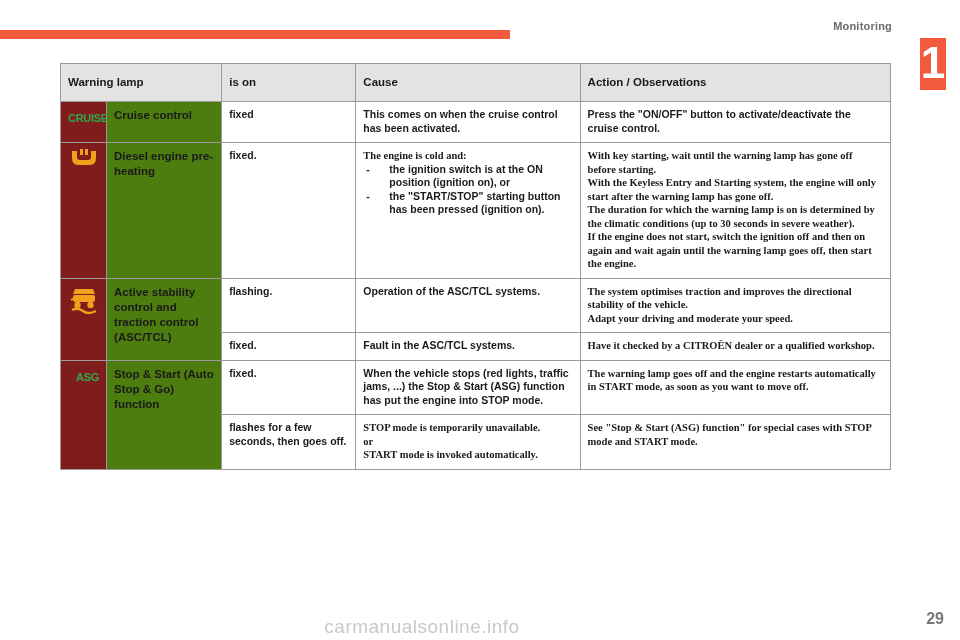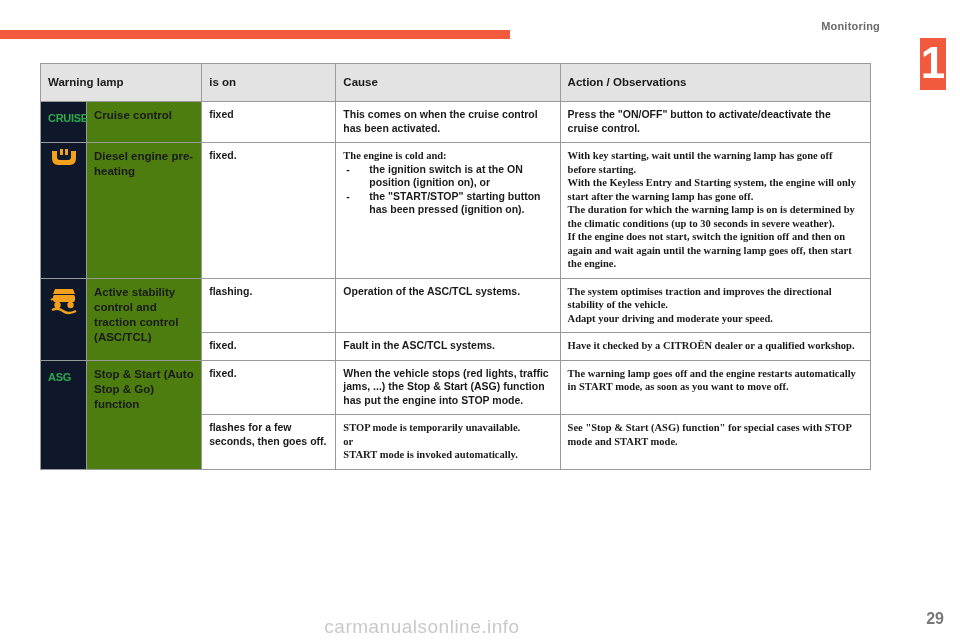--- a/index.html
+++ b/index.html
@@ -20,21 +20,21 @@
   .top-rule {
     position: absolute;
     left: 0;
     top: 30px;
     width: 510px;
     height: 9px;
     background: #f15a3d;
   }
   .section-title {
     position: absolute;
-    right: 80px;
+    right: 68px;
     top: 20px;
     font-size: 11px;
     font-weight: bold;
     color: #6b6b6b;
     letter-spacing: .2px;
     white-space: nowrap;
   }
   .chapter-number {
     position: absolute;
     right: 14px;
@@ -46,21 +46,21 @@
     font-size: 44px;
     font-weight: bold;
     line-height: 50px;
     text-align: center;
     font-family: "Liberation Sans", sans-serif;
   }
 
   
   .table-wrap {
     position: absolute;
-    left: 40px;
+    left: 60px;
     top: 63px;
     width: 831px;
   }
   table.warn {
     border-collapse: collapse;
     width: 831px;
     table-layout: fixed;
   }
   table.warn th, table.warn td {
     border: 1px solid #9a9a9a;
@@ -76,22 +76,22 @@
     vertical-align: middle;
     color: #1a1a1a;
   }
   .col-icon   { width: 46px; }
   .col-name   { width: 115px; }
   .col-ison   { width: 134px; }
   .col-cause  { width: 224px; }
   .col-action { width: 310px; }
 
   td.icon-cell {
-    background: #0f172a;
-    text-align: left;
+    background: #7f1d1d;
+    text-align: right;
     vertical-align: middle;
     padding: 4px 2px;
   }
   td.name-cell {
     background: #4d7c0f;
     font-size: 11.5px;
     font-weight: bold;
     line-height: 15px;
   }
   td.body-cell {

